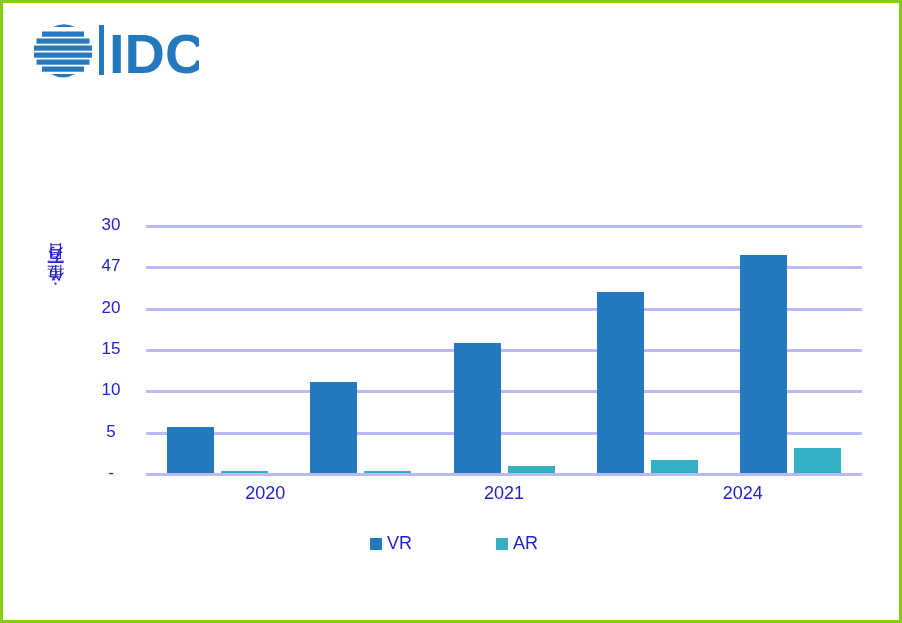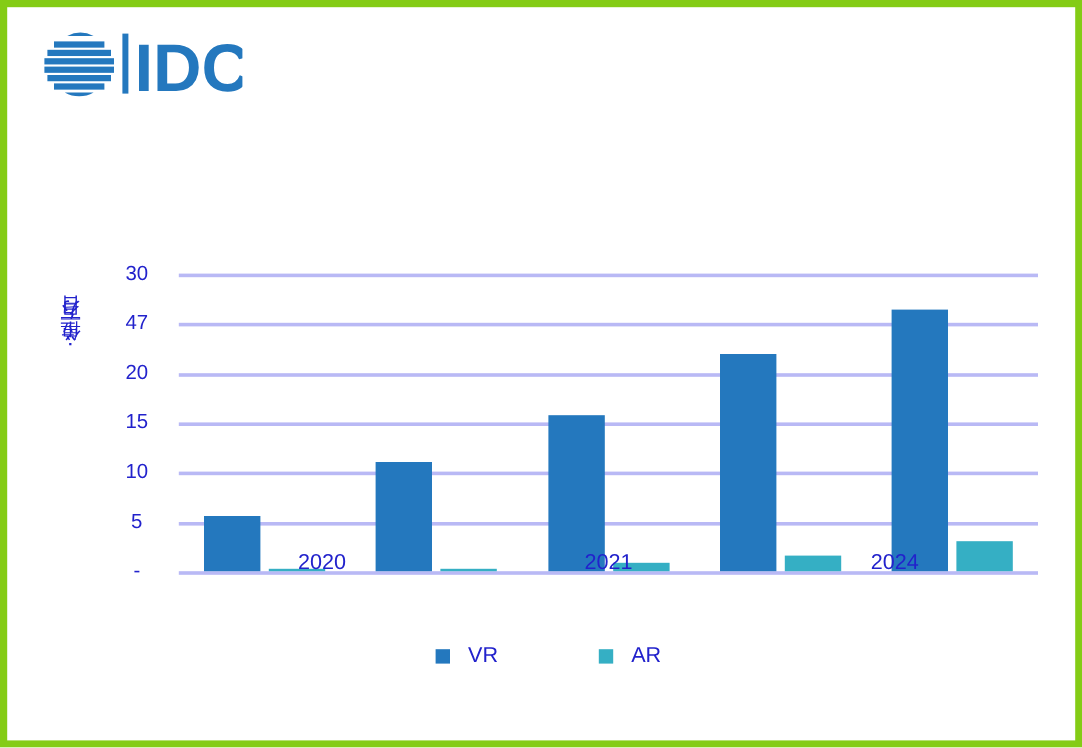--- a/index.html
+++ b/index.html
@@ -9,21 +9,21 @@
   }
   body {
     font-family: "Liberation Sans", "DejaVu Sans", sans-serif;
   }
   #page {
     position: relative;
     width: 902px;
     height: 623px;
     background: #ffffff;
     box-sizing: border-box;
-    border: 6px solid #84cc16;
+    border: 3px solid #84cc16;
     overflow: hidden;
   }
 
   
   #logo {
     position: absolute;
     left: 26px;
     top: 16px;
     width: 170px;
     height: 62px;
@@ -118,21 +118,21 @@
   .bar {
     width: 47px;
   }
   .bar.vr { background: #2478BE; }
   .bar.ar { background: #35AFC4; }
 
   
   #xlabels {
     position: absolute;
     left: 143px;
-    top: 452px;
+    top: 480px;
     width: 716px;
     display: flex;
   }
   .xtick {
     flex: 1 1 0;
     text-align: center;
     color: #2222CC;
     font-size: 18px;
   }
 
@@ -142,21 +142,21 @@
     left: 0;
     top: 530px;
     width: 902px;
     display: flex;
     justify-content: center;
     gap: 84px;
   }
   .legend-item {
     display: flex;
     align-items: center;
-    gap: 15px;
+    gap: 5px;
   }
   .legend-swatch {
     width: 12px;
     height: 12px;
     display: block;
   }
   .legend-label {
     color: #2222CC;
     font-size: 18px;
   }

